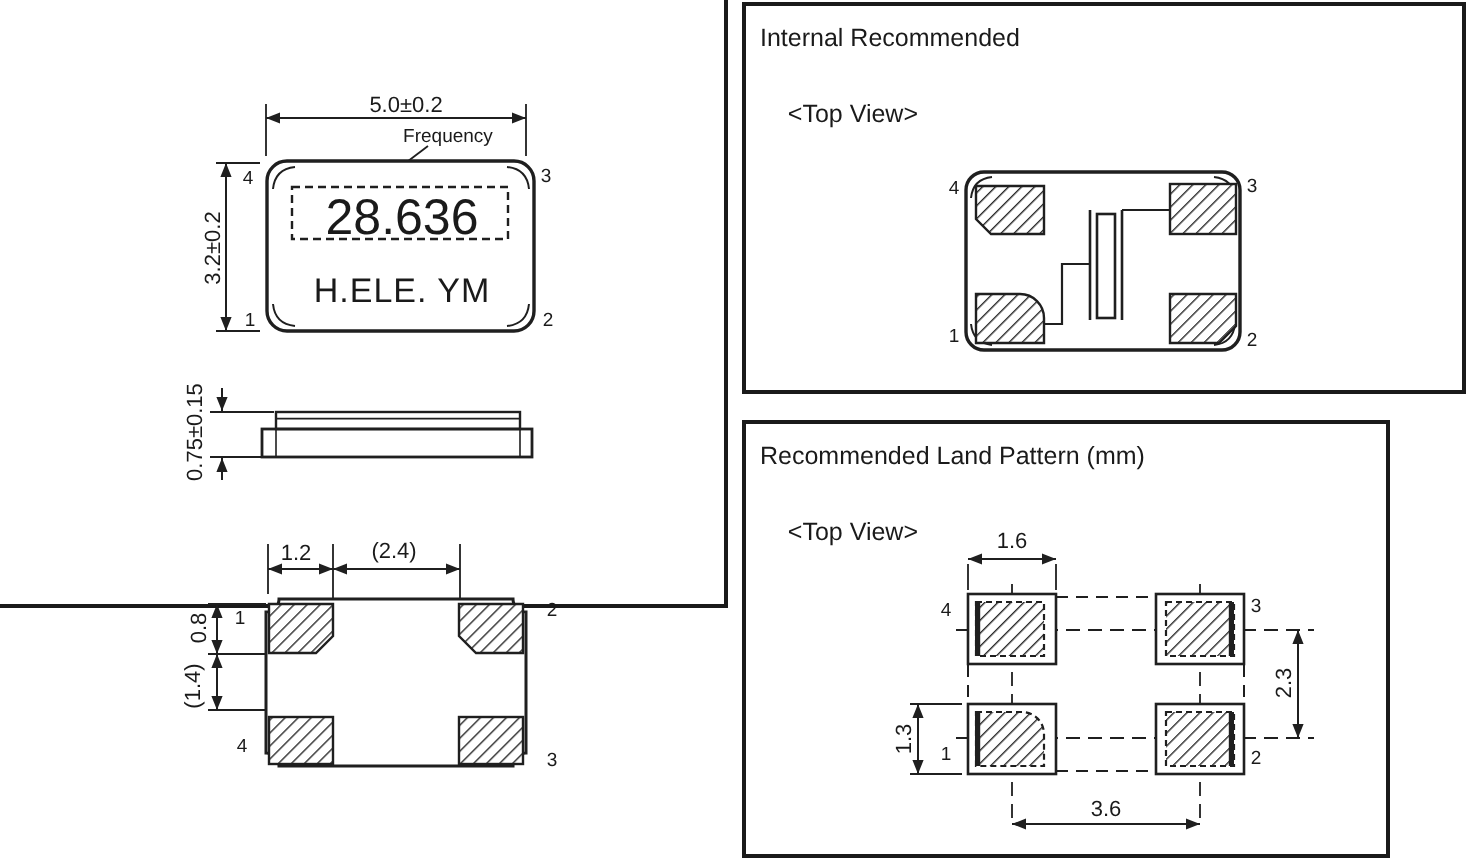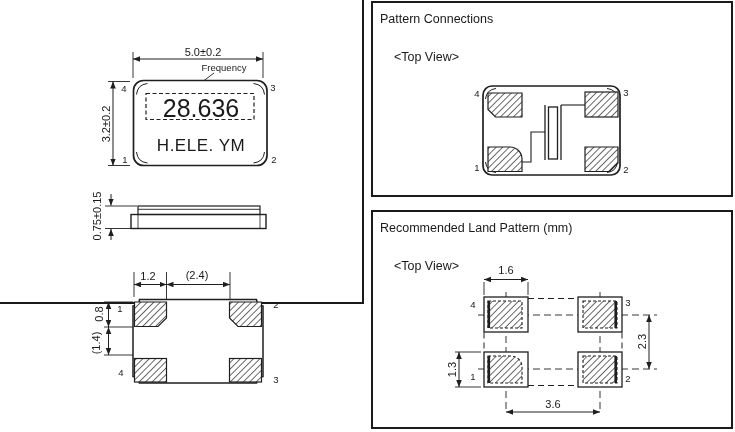--- a/index.html
+++ b/index.html
@@ -4,21 +4,21 @@
 <style>
   html,body{margin:0;padding:0;background:#ffffff;}
   body{
     width:735px;height:432px;position:relative;overflow:hidden;
     font-family:"Liberation Sans", sans-serif;color:#1a1a1a;
   }
   .panel{position:absolute;box-sizing:border-box;background:#fff;}
   #left-panel{left:0;top:0;width:364px;height:304px;
     border-right:2px solid #1a1a1a;border-bottom:2px solid #1a1a1a;}
   #ic-box{left:371px;top:1px;width:362px;height:196px;border:2px solid #1a1a1a;}
-  #lp-box{left:371px;top:210px;width:362px;height:219px;border:2px solid #1a1a1a;padding-left:19px;}
+  #lp-box{left:371px;top:210px;width:324px;height:219px;border:2px solid #1a1a1a;padding-left:19px;}
   .box-title{position:absolute;left:7px;top:7px;font-size:12.5px;line-height:1.5;
     color:#1a1a1a;white-space:pre;}
   svg{position:absolute;left:0;top:0;}
   svg text{font-family:"Liberation Sans", sans-serif;fill:#1a1a1a;}
   .dim{font-size:11px;}
   .pin{font-size:9.5px;}
   .small{font-size:9.5px;}
   .ln{stroke:#1f1f1f;stroke-width:1;fill:none;}
   .thin{stroke:#1f1f1f;stroke-width:0.9;fill:none;}
   .body-outline{stroke:#1f1f1f;stroke-width:1.7;fill:#ffffff;}
@@ -132,21 +132,21 @@
 
       <text class="pin" x="120" y="312" text-anchor="middle">1</text>
       <text class="pin" x="276" y="308" text-anchor="middle">2</text>
       <text class="pin" x="121" y="376" text-anchor="middle">4</text>
       <text class="pin" x="276" y="383" text-anchor="middle">3</text>
     </g>
   </svg>
 </div>
 
 <div class="panel" id="ic-box">
-  <div class="box-title"><span>Pattern Connections</span><br>
+  <div class="box-title"><span>Internal Recommended</span><br>
     <span>&lt;Top View&gt;</span>
   </div>
   <svg width="358" height="192" viewBox="0 0 358 192">
     <rect class="body-outline" x="110" y="83" width="137" height="89" rx="9" ry="9"></rect>
     <g>
       <path class="seam" d="M112.5,96 Q113.5,86.5 123,85.5"></path>
       <path class="seam" d="M234,85.5 Q243.5,86.5 244.5,96"></path>
       <path class="seam" d="M244.5,159 Q243.5,168.5 234,169.5"></path>
       <path class="seam" d="M123,169.5 Q113.5,168.5 112.5,159"></path>
     </g>

